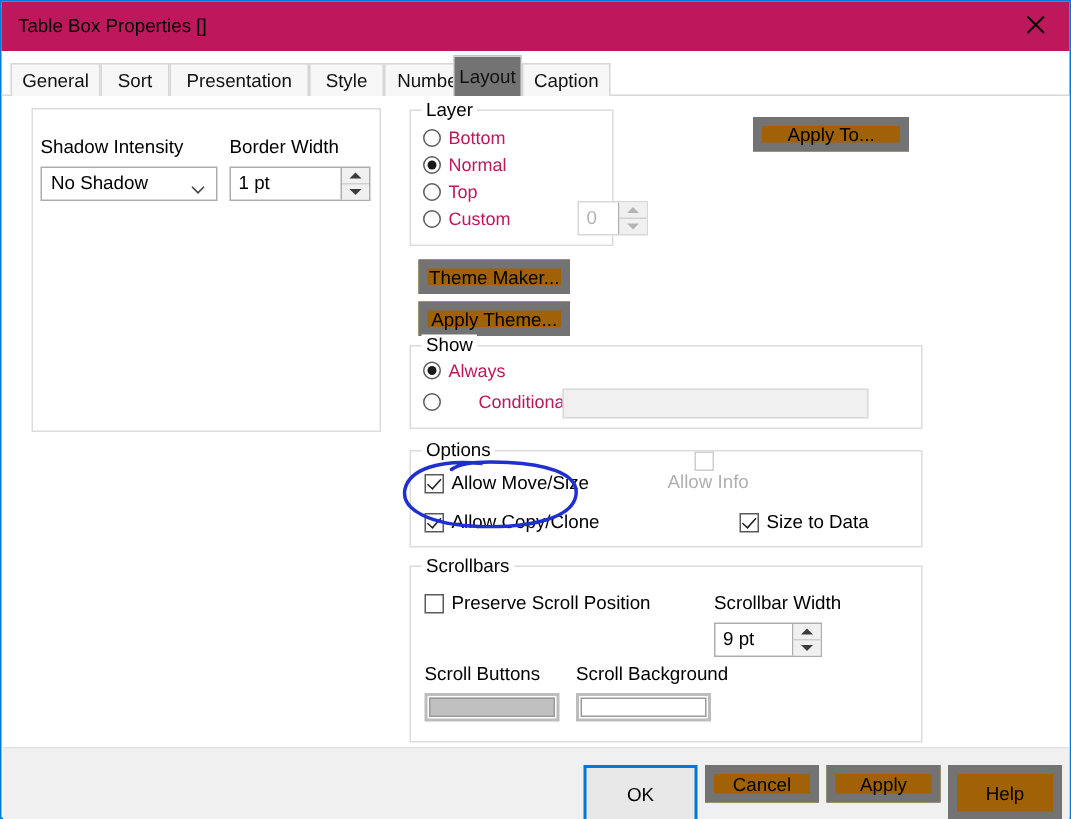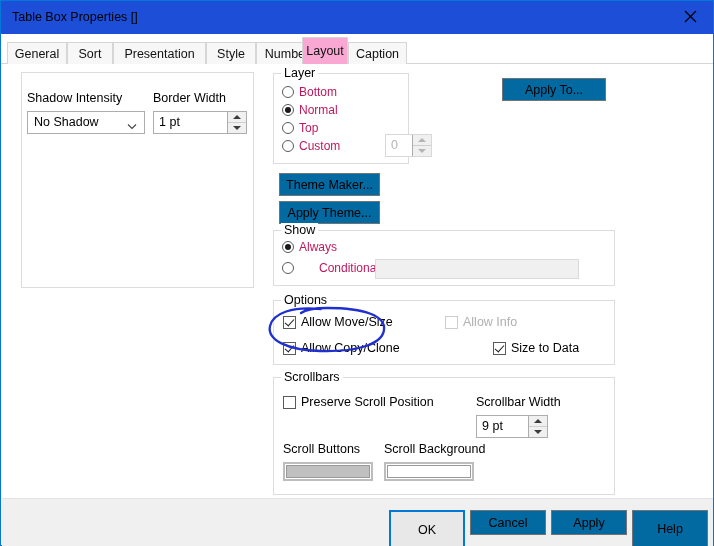--- a/index.html
+++ b/index.html
@@ -25,21 +25,21 @@
     border: 1px solid #0078d7;
     background: #ffffff;
   }
 
   
   .titlebar {
     position: absolute;
     left: 0; top: 0;
     width: 712px;
     height: 33px;
-    background: #1d4ed8;
+    background: #be185d;
   }
   .title-text {
     position: absolute;
     left: 11px;
     top: 9px;
     font-size: 12.5px;
     color: #000000;
     white-space: nowrap;
   }
   .close-btn {
@@ -80,21 +80,21 @@
     padding: 0 8px;
     display: flex;
     align-items: center;
     justify-content: center;
     font-size: 12.5px;
     color: #111;
     white-space: nowrap;
   }
   .tab.active {
     height: 27px;
-    background: #f9a8d4;
+    background: #737373;
     border-color: #d6d6d6;
     z-index: 5;
   }
 
   
   .content {
     position: absolute;
     left: 1px;
     top: 63px;
     width: 711px;
@@ -202,22 +202,22 @@
   }
   .spin .sbtn.up i { border-bottom: 4px solid #3b3b3b; }
   .spin .sbtn.down i { border-top: 4px solid #3b3b3b; }
   .spin.disabled .sbtn.up i { border-bottom-color: #b4b4b4; }
   .spin.disabled .sbtn.down i { border-top-color: #b4b4b4; }
 
   
   .btn {
     position: absolute;
     box-sizing: border-box;
-    border: 1px solid #737373;
-    background: #0369a1;
+    border: 6px solid #737373;
+    background: #a16207;
     font-family: "Liberation Sans", sans-serif;
     font-size: 12.5px;
     color: #000;
     display: flex;
     align-items: center;
     justify-content: center;
     white-space: nowrap;
   }
   .btn.default {
     border: 2px solid #0078d7;
@@ -432,21 +432,21 @@
       </div>
       <div class="rofield" style="left:101px; top:28px; width:204px; height:20px;"></div>
     </div>
 
     <div class="group" style="left:271px; top:236px; width:342px; height:65px;">
       <span class="legend">Options</span>
       <div class="check on" style="left:9px; top:14px;">
         <span class="box"></span>
         <span class="ctxt">Allow Move/Size</span>
       </div>
-      <div class="check disabled" style="left:171px; top:14px;">
+      <div class="check disabled" style="left:171px; top:0;flex-direction:column;">
         <span class="box"></span>
         <span class="ctxt">Allow Info</span>
       </div>
       <div class="check on" style="left:9px; top:40px;">
         <span class="box"></span>
         <span class="ctxt">Allow Copy/Clone</span>
       </div>
       <div class="check on" style="left:171px; top:40px;margin-left:48px;">
         <span class="box"></span>
         <span class="ctxt">Size to Data</span>

